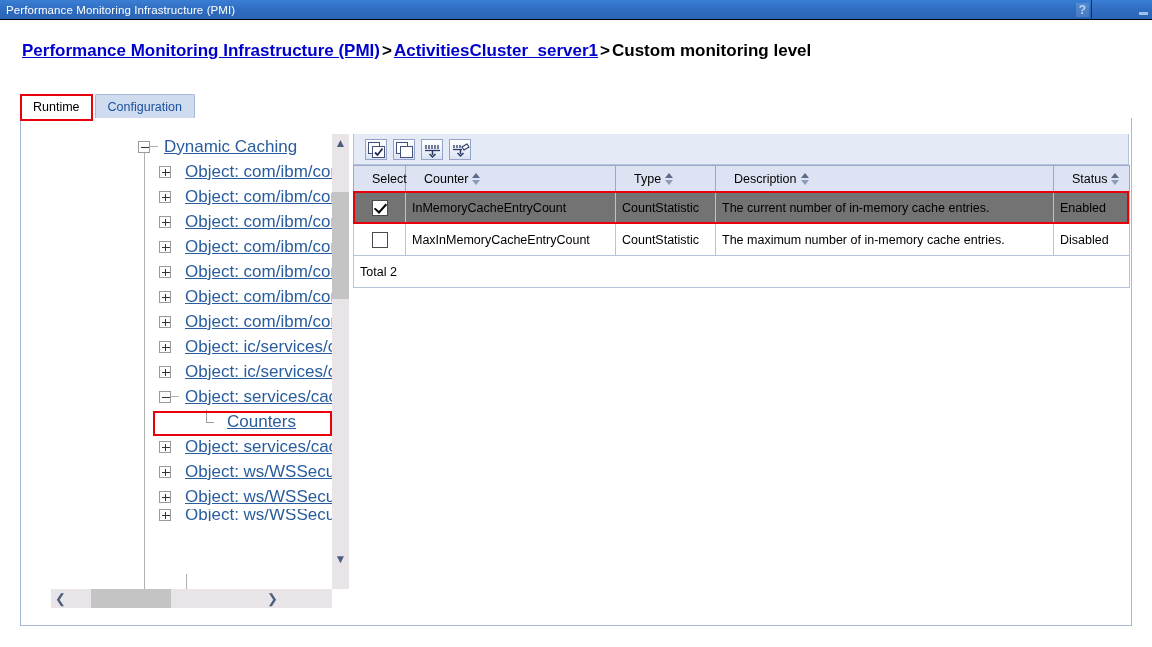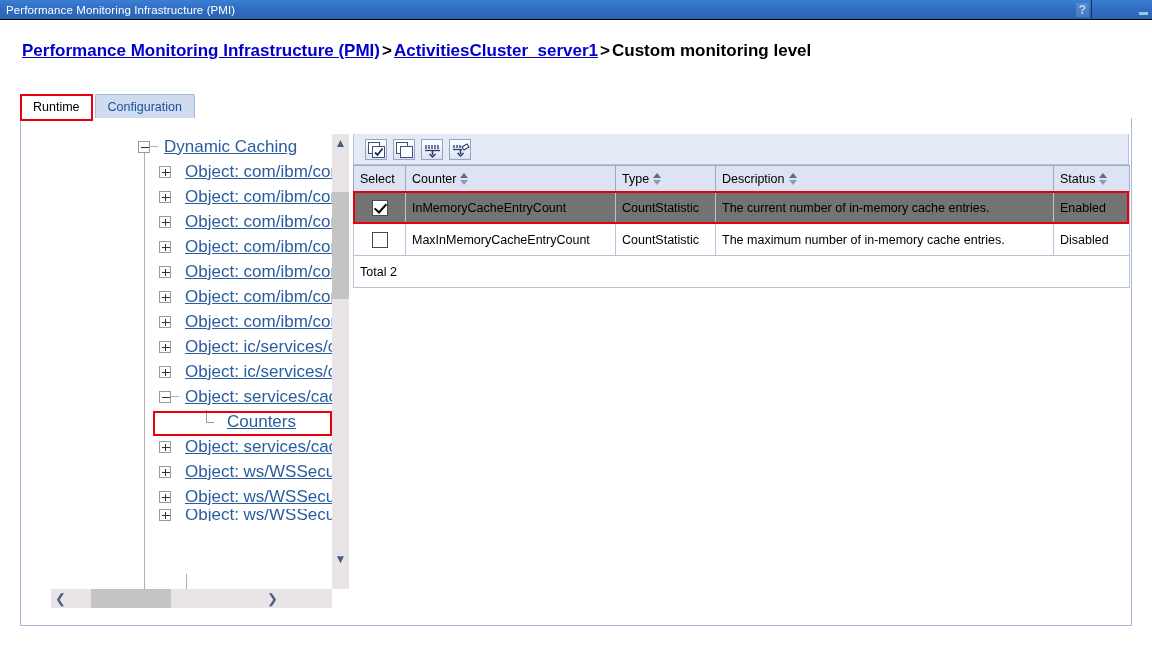--- a/index.html
+++ b/index.html
@@ -247,21 +247,21 @@
   table.counters {
     border-collapse: collapse;
     width: 776px;
     table-layout: fixed;
   }
   table.counters th {
     background: #dde3f2;
     border: 1px solid #9aa9c9;
     font-size: 12.5px; font-weight: normal;
     text-align: left;
-    padding: 4px 6px;
+    padding: 4px 18px;
     height: 26px;
     white-space: nowrap;
   }
   table.counters td {
     border: 1px solid #b8c2d8;
     font-size: 12.5px;
     padding: 4px 6px;
     height: 32px;
     background: #ffffff;
     white-space: nowrap;

